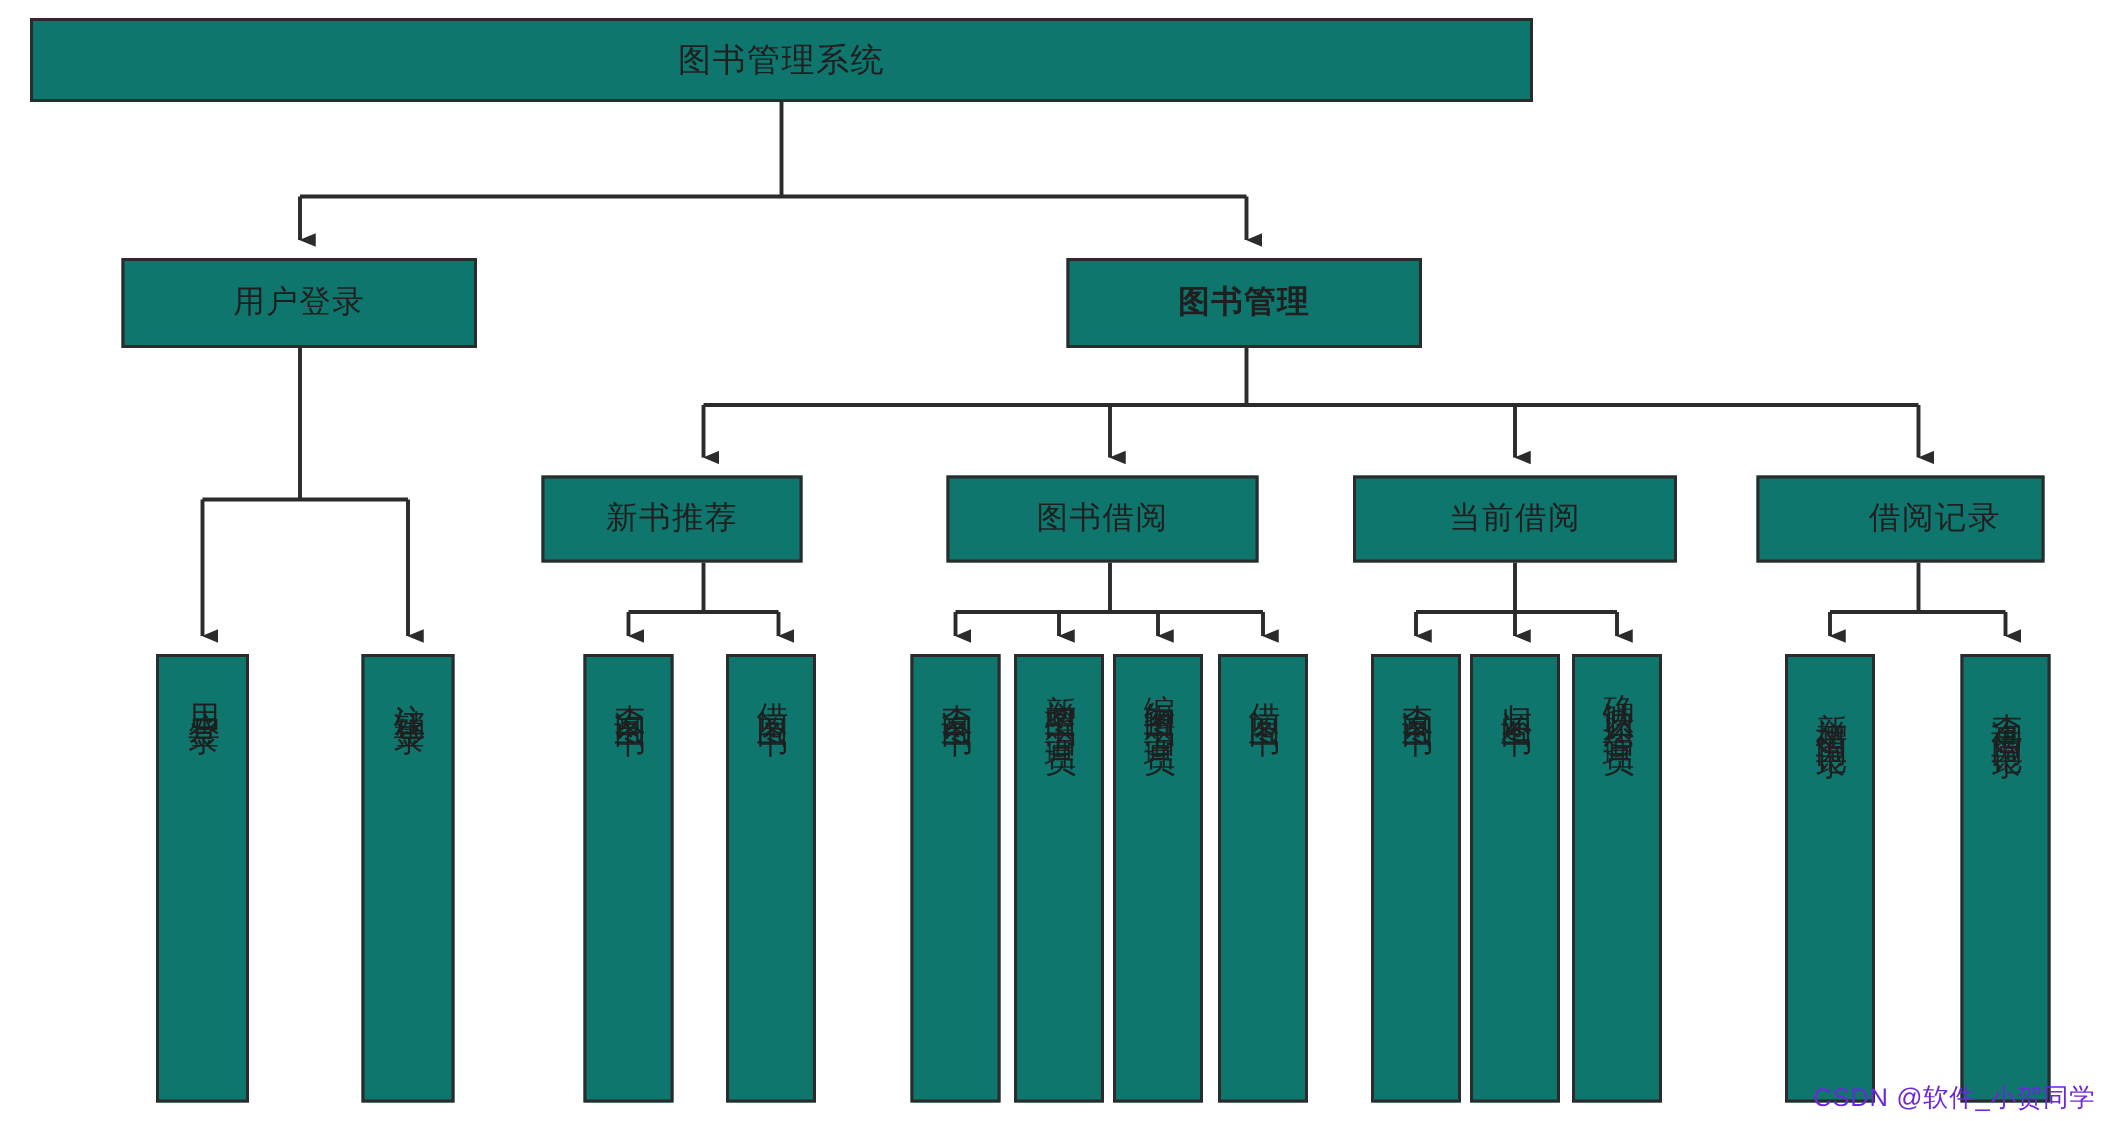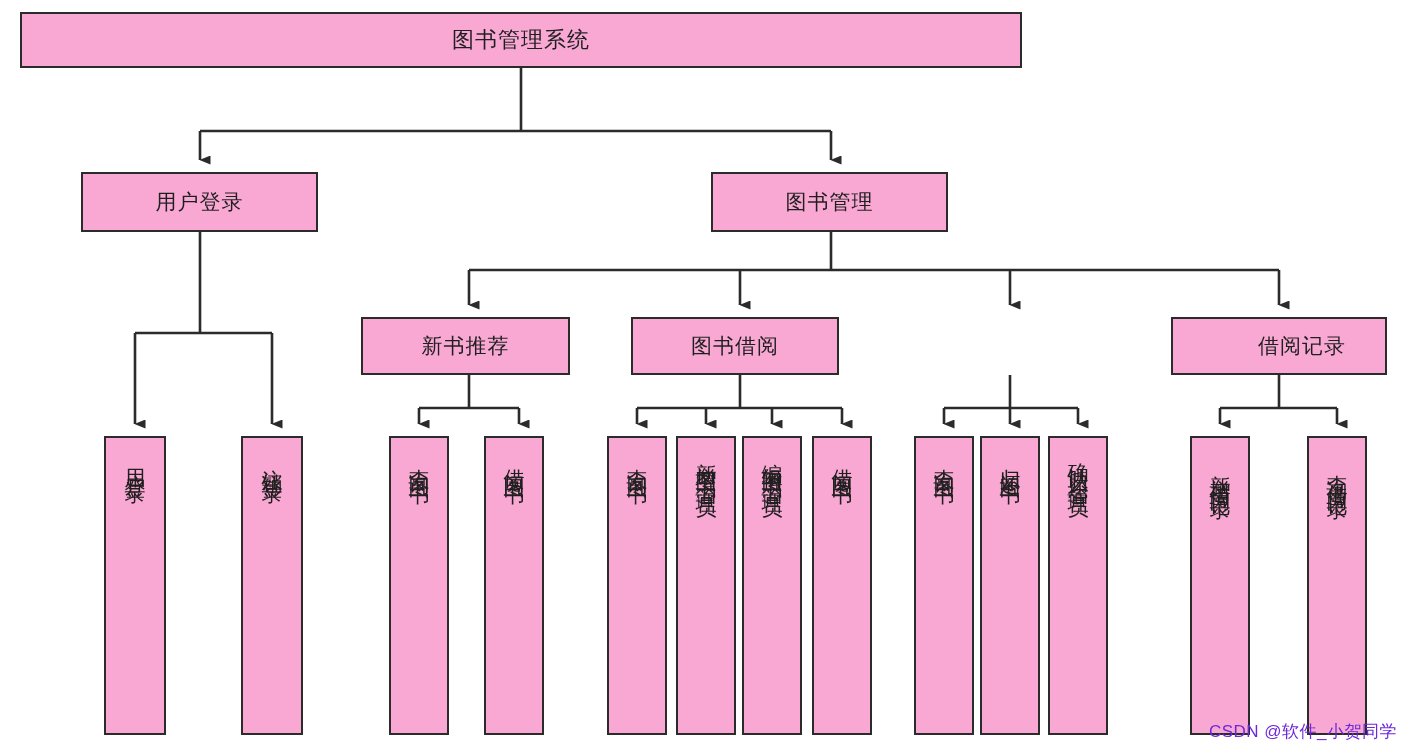--- a/index.html
+++ b/index.html
@@ -18,21 +18,21 @@
     position: absolute;
     left: 0;
     top: 0;
     width: 1405px;
     height: 747px;
   }
   .node-box {
     position: absolute;
     box-sizing: border-box;
     border: 2.5px solid #2b2b2b;
-    background: #f9a8d4;
+    background: #0f766e;
     display: flex;
     align-items: center;
     justify-content: center;
   }
   .node-label-h {
     font-size: 21px;
     color: #1f1f1f;
     letter-spacing: 1px;
     white-space: nowrap;
     line-height: 1.1;
@@ -126,34 +126,37 @@
   </svg>
 
   <div class="node-box root" style="left:20px; top:12px; width:1002px; height:56px;">
     <span class="node-label-h">图书管理系统</span>
   </div>
 
   <div class="node-box" style="left:81px; top:172px; width:237px; height:60px;">
     <span class="node-label-h">用户登录</span>
   </div>
 
-  <div class="node-box" style="left:711px; top:172px; width:237px; height:60px;">
+  <div class="node-box" style="left:711px; top:172px; width:237px; height:60px;font-weight:bold;">
     <span class="node-label-h">图书管理</span>
   </div>
 
-  <div class="node-box" style="left:361px; top:317px; width:209px; height:58px;justify-content:center;">
+  <div class="node-box" style="left:361px; top:317px; width:174px; height:58px;justify-content:center;">
     <span class="node-label-h">新书推荐</span>
   </div>
 
   <div class="node-box" style="left:631px; top:317px; width:208px; height:58px;">
     <span class="node-label-h">图书借阅</span>
   </div>
 
-
-  <div class="node-box" style="left:1171px; top:317px; width:216px; height:58px;padding-left:46px;">
+  <div class="node-box" style="left:902px; top:317px; width:216px; height:58px;">
+    <span class="node-label-h">当前借阅</span>
+  </div>
+
+  <div class="node-box" style="left:1171px; top:317px; width:192px; height:58px;padding-left:46px;">
     <span class="node-label-h">借阅记录</span>
   </div>
 
   <div class="node-box leaf" style="left:104px; top:436px; width:62px; height:299px;">
     <span class="node-label-v">用户登录</span>
   </div>
 
   <div class="node-box leaf" style="left:241px; top:436px; width:62px; height:299px;">
     <span class="node-label-v">注销登录</span>
   </div>

